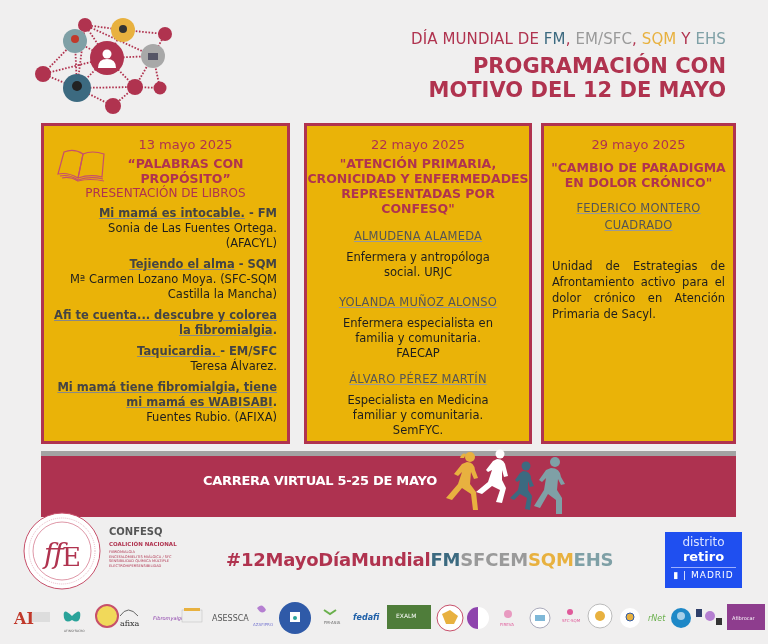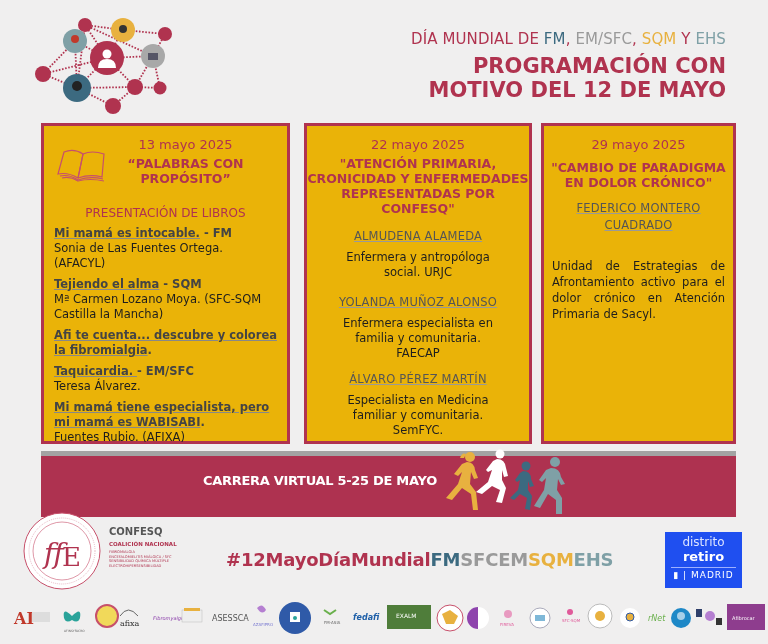--- a/index.html
+++ b/index.html
@@ -12,27 +12,27 @@
   .header .sub { font-size: 15px; font-weight: 500; letter-spacing: 0.1px; white-space: nowrap; }
   .header .title { margin-top: 6px; font-size: 21px; font-weight: bold; color: #b0334f; line-height: 24px; }
 
   .card { position: absolute; top: 123px; height: 321px; border: 3px solid #b0334f; background: #eab308; text-align: center; }
   .c1 { left: 41px; width: 249px; }
   .c2 { left: 304px; width: 228px; }
   .c3 { left: 541px; width: 195px; }
 
   .date { color: #b0334f; font-size: 13px; margin-top: 11px; }
   .ctitle { color: #b0334f; font-weight: bold; font-size: 12.5px; line-height: 15px; margin-top: 4px; }
-  .csub { color: #b0334f; font-size: 12px; margin-top: 20px; }
+  .csub { color: #b0334f; font-size: 12px; margin-top: 0; }
 
   .book-icon { position: absolute; left: 12px; top: 20px; width: 52px; height: 36px; }
   .c1 .date, .c1 .ctitle { padding-left: 40px; }
 
   .book-list { text-align: left; padding: 0 10px 0 10px; margin-top: 6px; font-size: 11.5px; line-height: 15px; }
-  .book { margin-bottom: 6px; }
+  .book { margin-bottom: 6px; text-align: right; }
   .book .bt { color: #444; font-weight: bold; text-decoration: underline; text-decoration-color: #888; }
   .book .tag { color: #444; font-weight: bold; }
   .book .au { color: #1e1e1e; }
 
   .spk { margin-top: 9px; }
   .spk .name { color: #555; font-size: 11.5px; text-decoration: underline; text-decoration-color: #999; letter-spacing: 0.2px; line-height: 17px; }
   .spk .role { color: #1e1e1e; font-size: 11.5px; line-height: 15px; margin-top: 5px; }
   .c3 .role { text-align: justify; text-align-last: left; padding: 0 8px; margin-top: 24px; line-height: 16px; }
 
   .banner { position: absolute; left: 41px; top: 451px; width: 695px; height: 66px; background: #ae3250; border-top: 5px solid #a3a3a3; }
@@ -132,21 +132,21 @@
       <span class="au"> Mª Carmen Lozano Moya. (SFC-SQM Castilla la Mancha)</span>
     </div>
     <div class="book">
       <span class="bt">Afi te cuenta... descubre y colorea la fibromialgia</span><span class="tag">.</span><br>
     </div>
     <div class="book">
       <span class="bt">Taquicardia. </span><span class="tag">- EM/SFC</span><br>
       <span class="au">Teresa Álvarez.</span>
     </div>
     <div class="book">
-      <span class="bt">Mi mamá tiene especialista, pero mi mamá es WABISABI</span><span class="tag">.</span><br>
+      <span class="bt">Mi mamá tiene fibromialgia, tiene mi mamá es WABISABI</span><span class="tag">.</span><br>
       <span class="au">Fuentes Rubio. (AFIXA)</span>
     </div>
   </div>
 </div>
 
 <div class="card c2">
   <div class="date">22 mayo 2025</div>
   <div class="ctitle">
     <div>"ATENCIÓN PRIMARIA,</div>
     <div>CRONICIDAD Y ENFERMEDADES</div>

